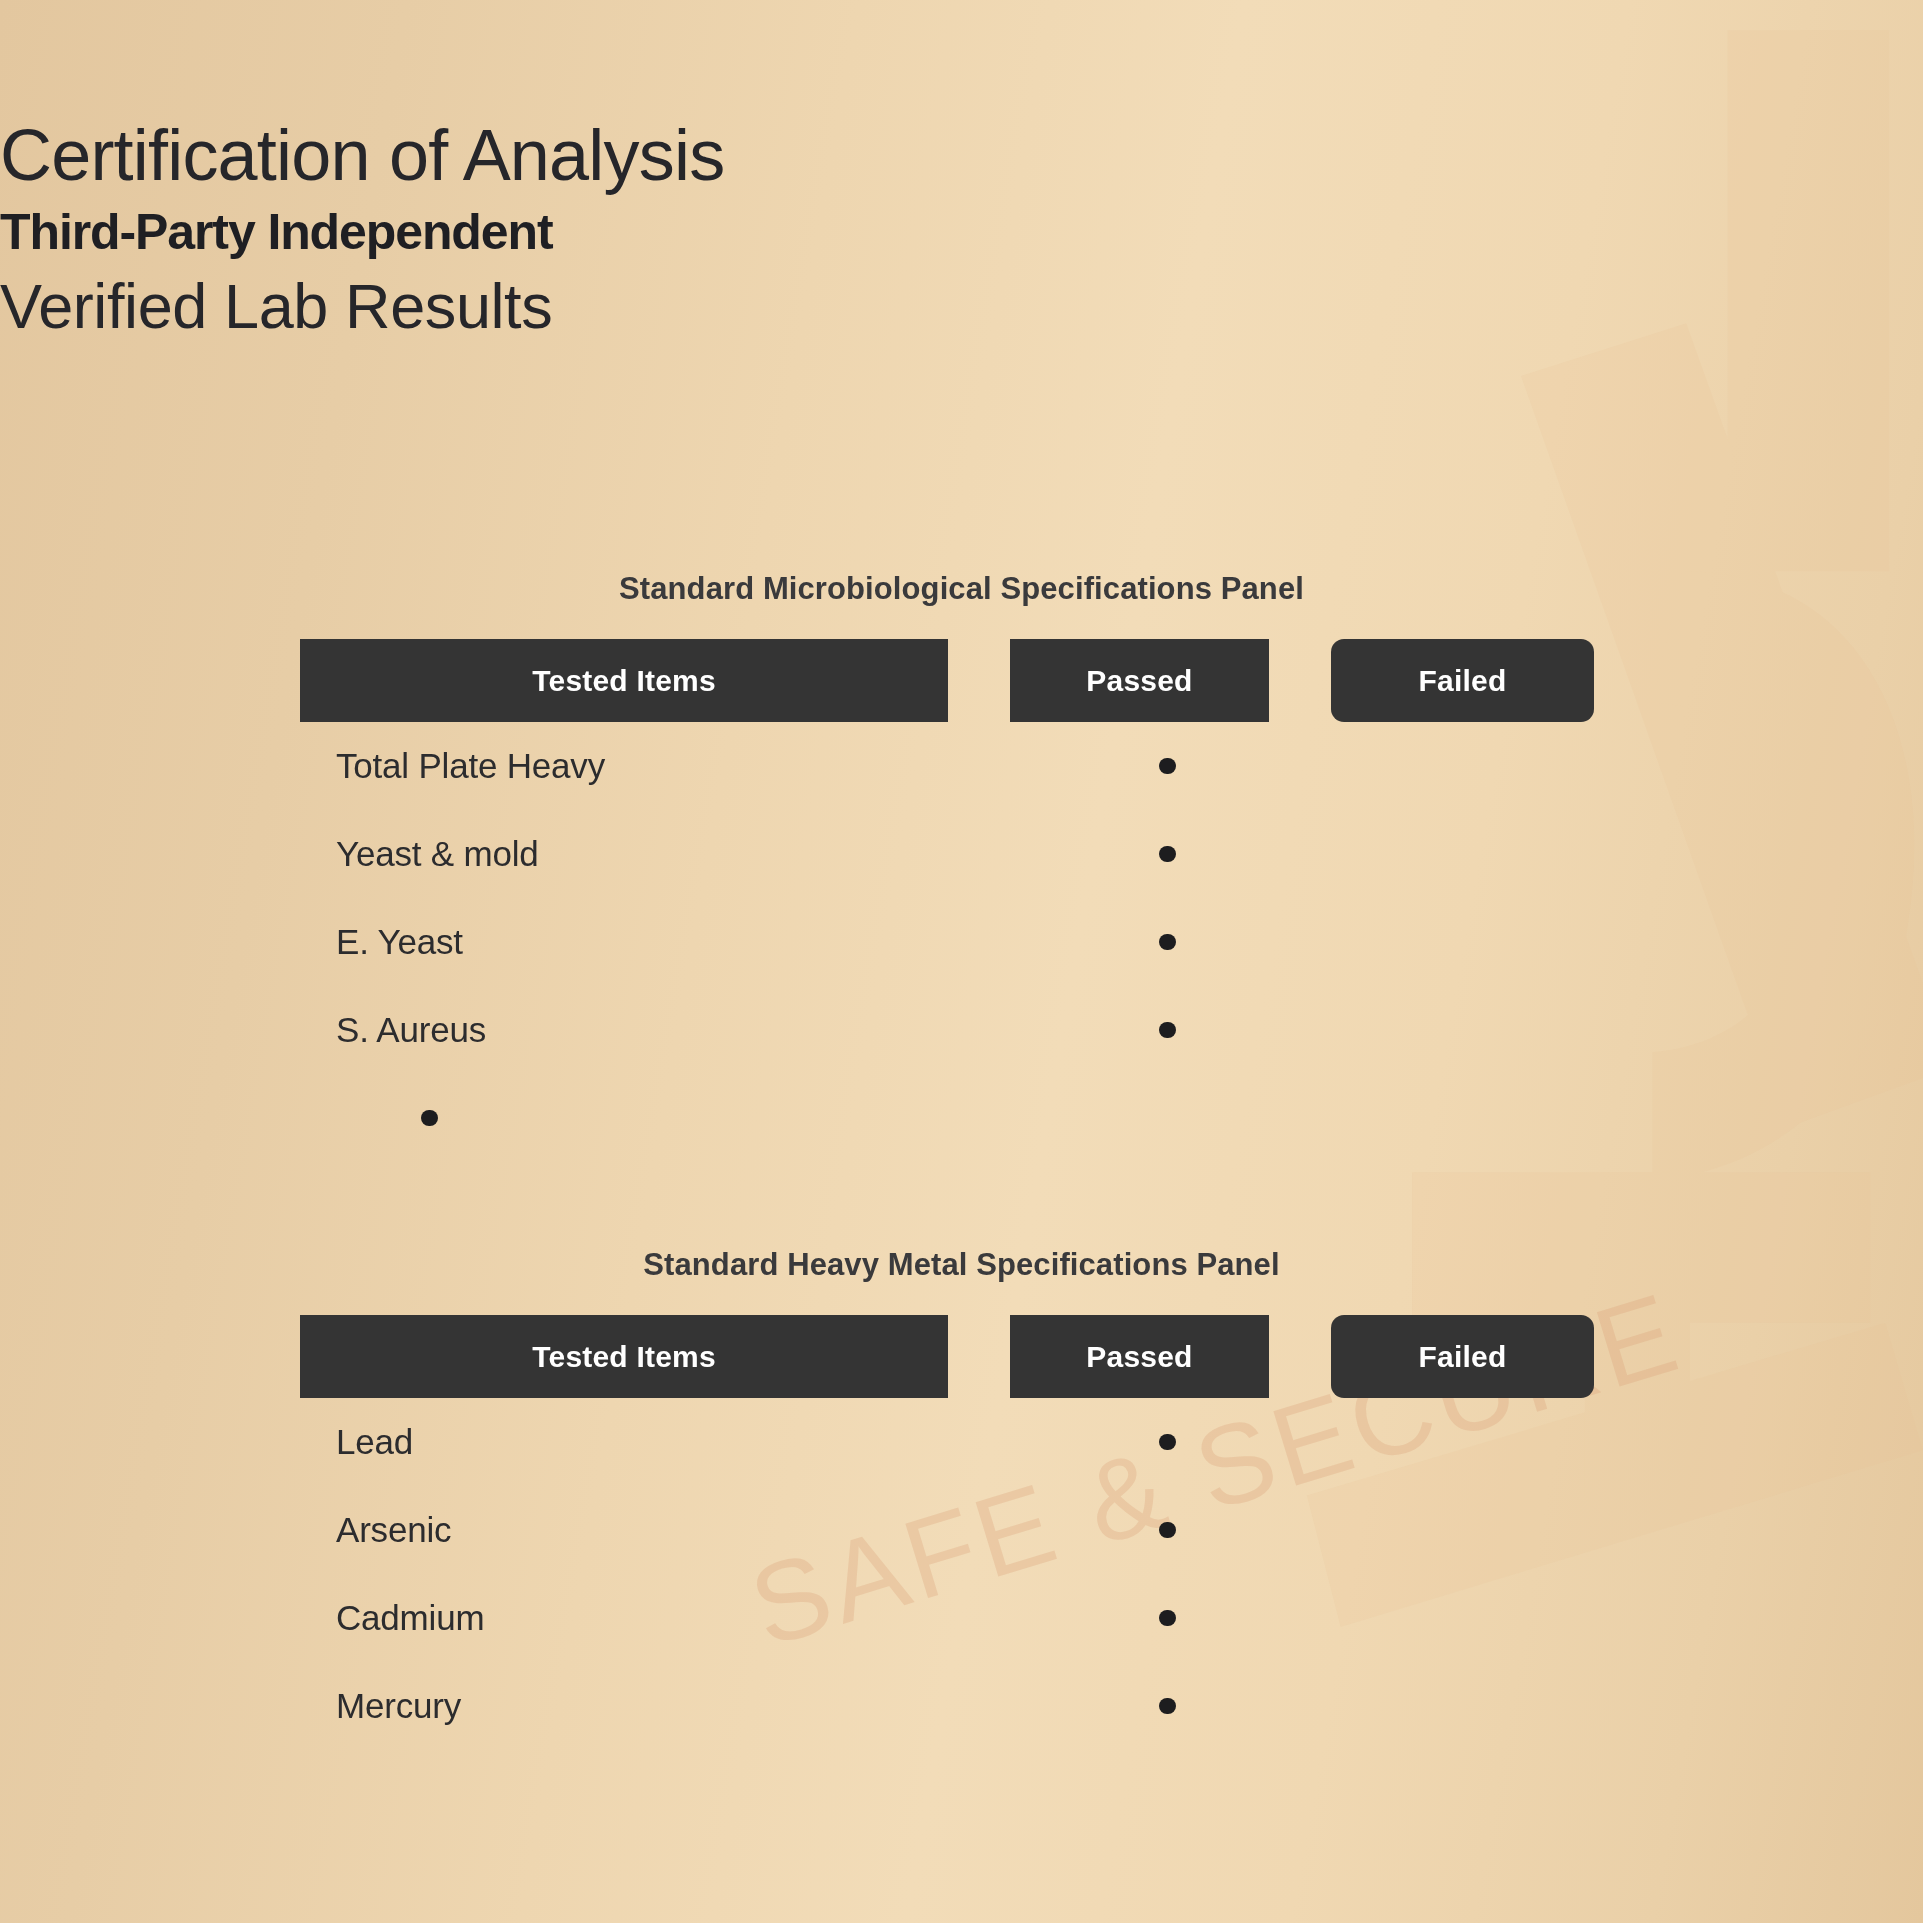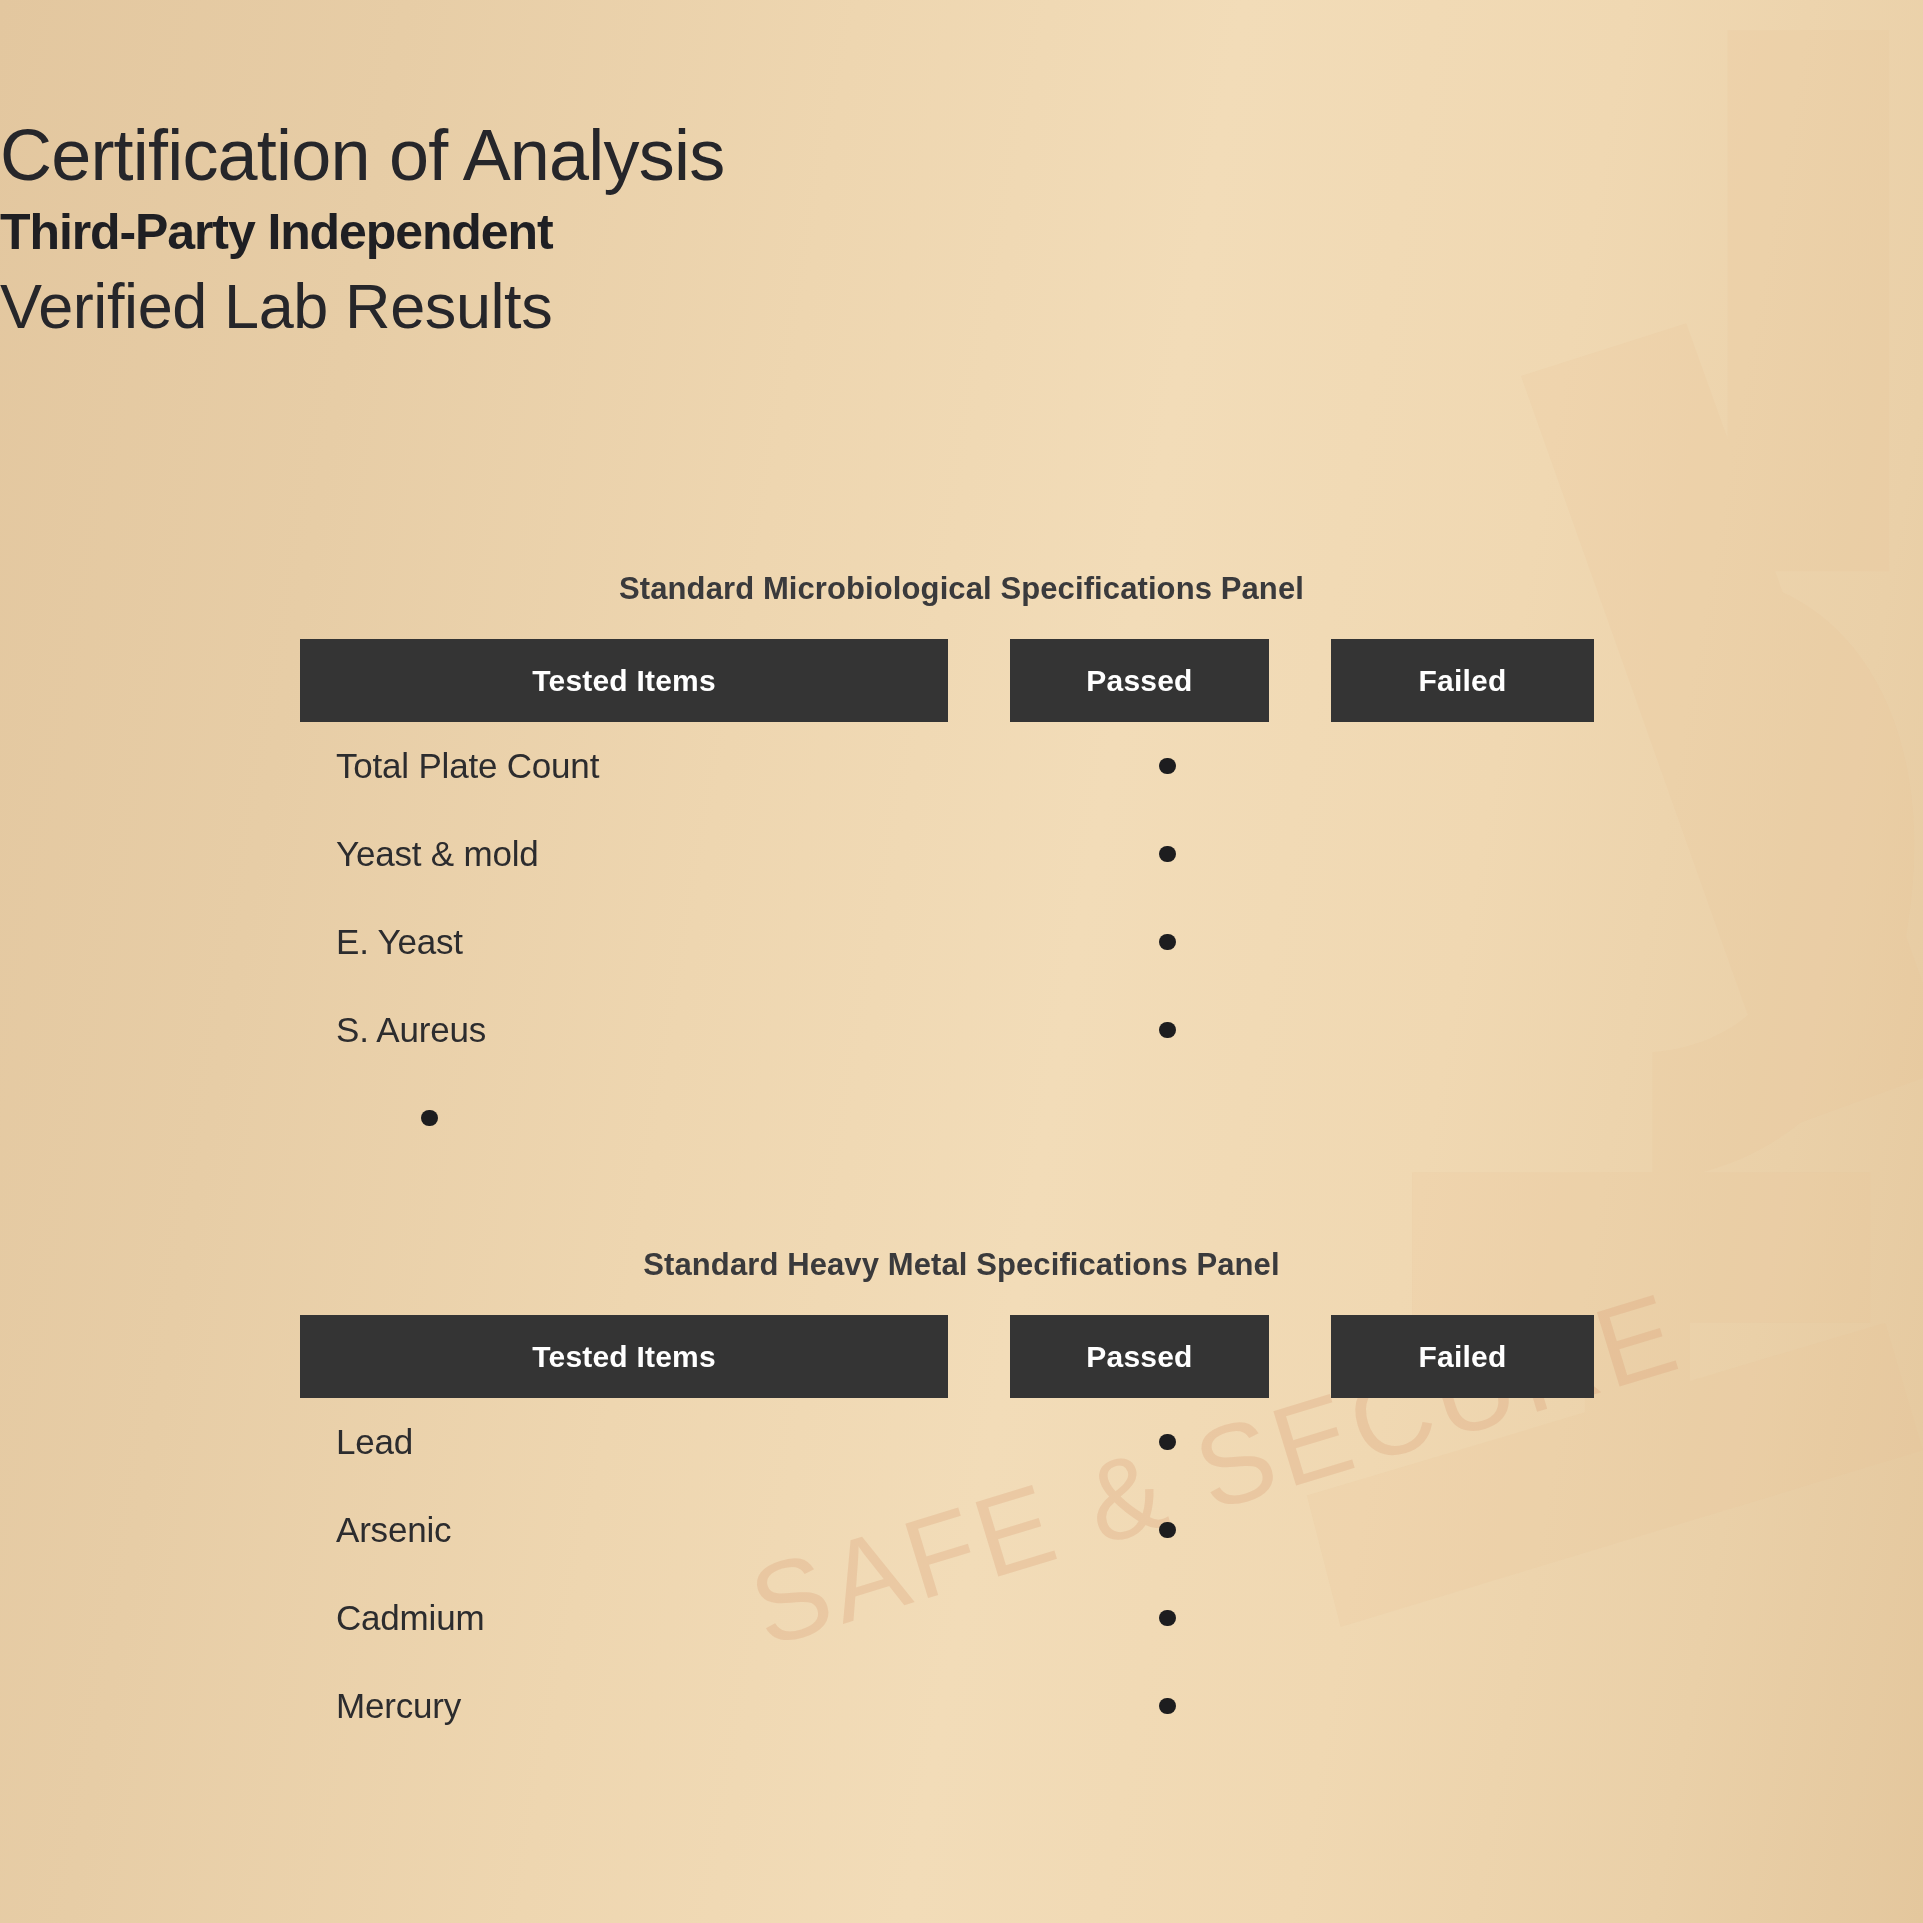--- a/index.html
+++ b/index.html
@@ -120,21 +120,21 @@
     font-size: 30px;
     font-weight: 700;
     display: flex;
     align-items: center;
     justify-content: center;
     height: 83px;
     letter-spacing: 0.2px;
   }
   .th-items { width: 648px; }
   .th-passed { width: 259px; }
-  .th-failed { width: 263px; }
+  .th-failed { width: 263px; border-radius: 13px; }
 
   .row {
     display: flex;
     align-items: center;
     gap: 62px;
     height: 88px;
   }
   .cell-item {
     width: 676px;
     font-size: 35px;
@@ -185,21 +185,21 @@
   <div class="panel panel-1">
     <div class="panel-heading">Standard Microbiological Specifications Panel</div>
     <div class="table">
       <div class="head-row">
         <div class="th th-items">Tested Items</div>
         <div class="th th-passed">Passed</div>
         <div class="th th-failed">Failed</div>
       </div>
 
       <div class="row">
-        <div class="cell-item">Total Plate Count</div>
+        <div class="cell-item">Total Plate Heavy</div>
         <div class="cell-mark">
             <span class="dot"></span>
           </div>
         <div class="cell-mark failed-col">
             <span class="dot hidden"></span>
           </div>
       </div>
       <div class="row">
         <div class="cell-item">Yeast &amp; mold</div>
         <div class="cell-mark">

